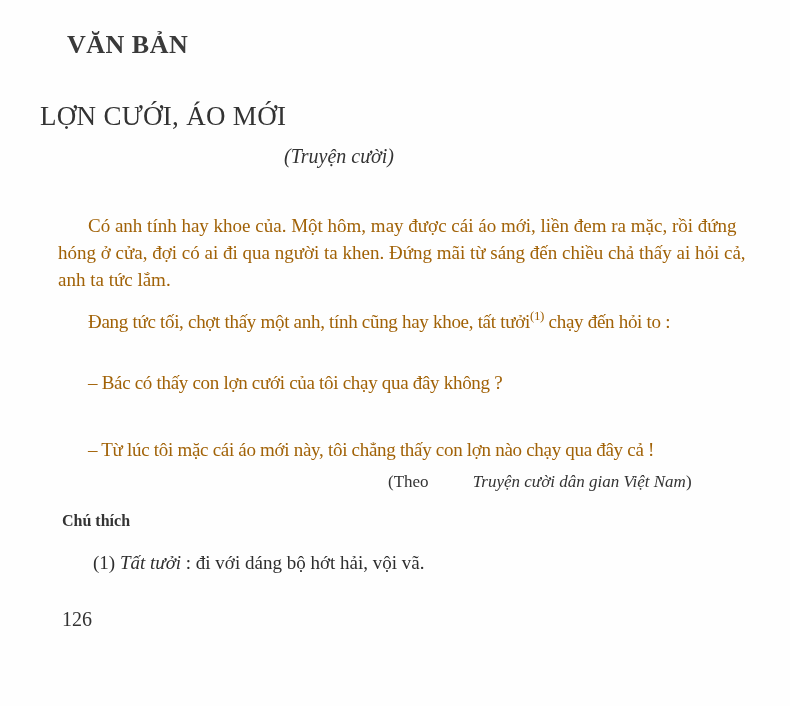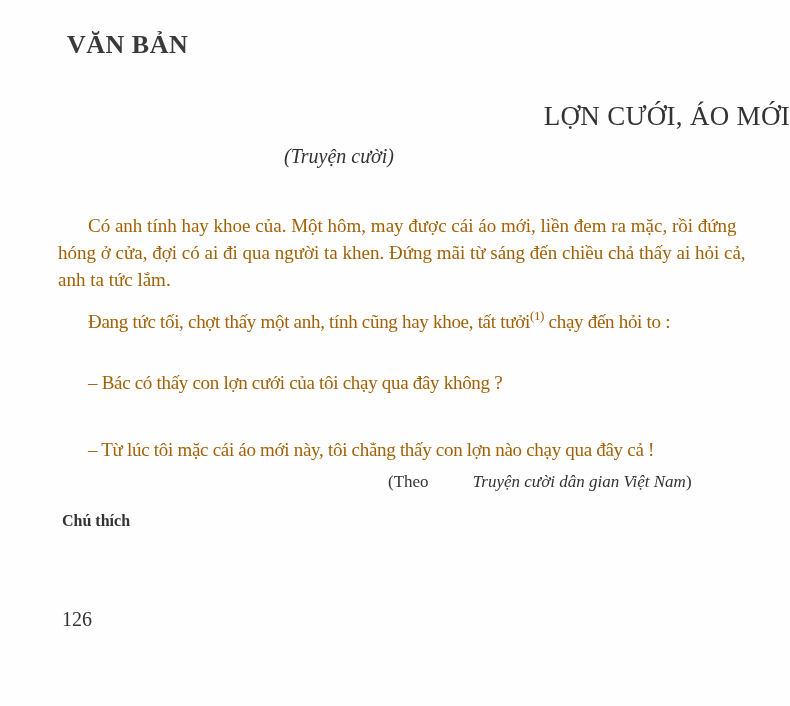--- a/index.html
+++ b/index.html
@@ -28,21 +28,21 @@
     font-size: 26px;
     font-weight: bold;
     letter-spacing: 0.5px;
     color: #3a3a3a;
   }
   .story-title {
     position: absolute;
     left: 0;
     width: 790px;
     top: 101px;
-    text-align: right;
+    text-align: left;
     font-size: 27px;
     letter-spacing: 0.3px;
     color: #333;
     padding-left: 40px;
     box-sizing: border-box;
   }
   .story-genre {
     position: absolute;
     left: 0;
     width: 662px;
@@ -125,16 +125,19 @@
 
   <p class="body-text p3 condensed" style="margin:0;">– Bác có thấy con lợn cưới của tôi chạy qua đây không ?</p>
   <p class="body-text p5 condensed" style="margin:0;">– Từ lúc tôi mặc cái áo mới này, tôi chẳng thấy con lợn nào chạy qua đây cả !</p>
 
   <div class="source">
     <span>(Theo </span><i>Truyện cười dân gian Việt Nam</i><span>)</span>
   </div>
 
   <div class="notes-heading">Chú thích</div>
 
+  <div class="note-item">
+    <span>(1) </span><i>Tất tưởi</i><span> : đi với dáng bộ hớt hải, vội vã.</span>
+  </div>
 
   <div class="page-number">126</div>
 
 </div>
 
 </body></html>

